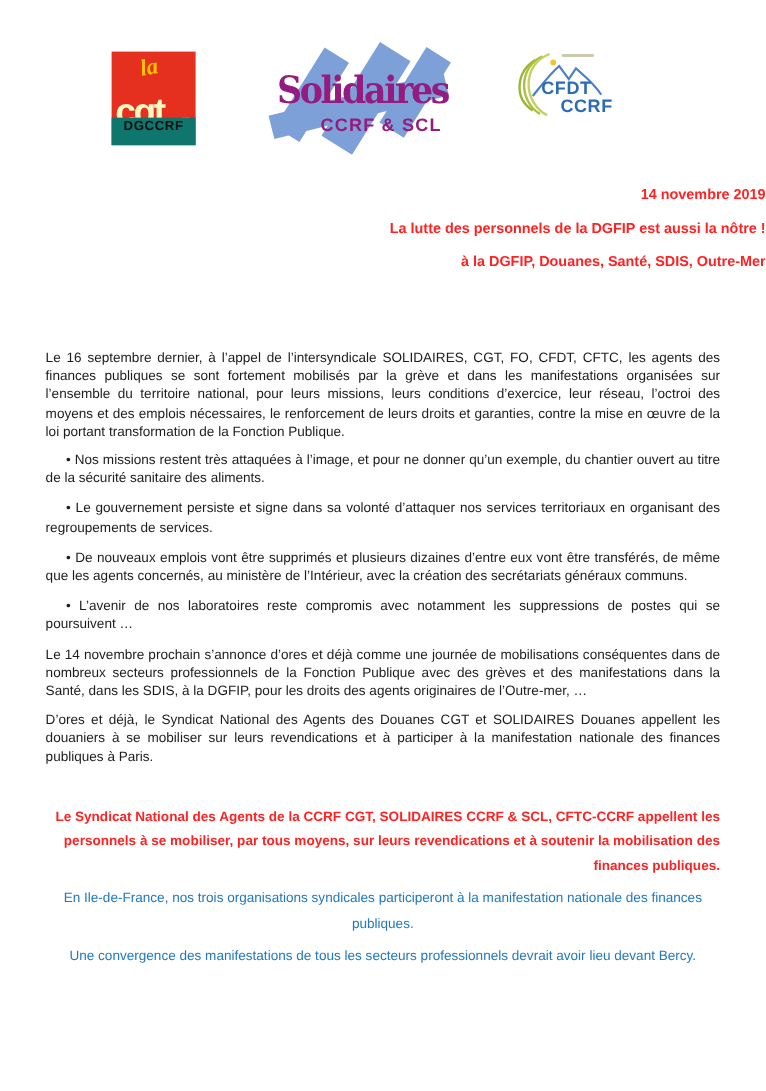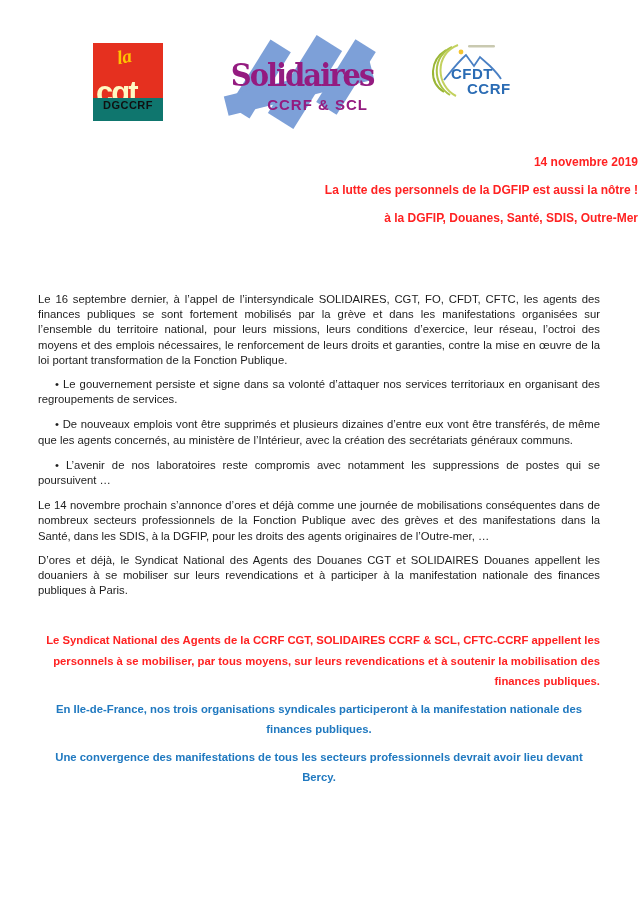--- a/index.html
+++ b/index.html
@@ -30,21 +30,21 @@
   
   .headings { position: absolute; top: 148px; left: 0; width: 100%; text-align: right; color: #ff2222; font-weight: bold; font-size: 12px; }
   .headings div { height: 28px; line-height: 28px; }
 
   
   .content { position: absolute; top: 263px; left: 38px; width: 562px; color: #1c1c1c; font-size: 11.3px; line-height: 15.2px; text-align: justify; margin-top: 29px; }
   .content p { margin: 0 0 9px 0; }
   .content p.bullet { text-indent: 17px; margin-bottom: 10px; }
 
   .footer-red { margin-top: 32px !important; text-align: right; color: #ff2222; font-weight: bold; line-height: 20.5px; margin-bottom: 7px !important; }
-  .footer-blue { text-align: center; color: #2079c0; font-weight: bold; line-height: 20.5px; margin-bottom: 7px !important; }
+  .footer-blue { text-align: center; color: #2079c0; font-weight: normal; line-height: 20.5px; margin-bottom: 7px !important; }
 </style>
 </head>
 <body>
 
 <div class="page">
 
   <div class="logo-cgt">
     <div class="cgt-la">la</div>
     <div class="cgt-name">cgt</div>
     <div class="cgt-dot"></div>
@@ -75,20 +75,21 @@
 
   <div class="headings">
     <div>14 novembre 2019</div>
     <div>La lutte des personnels de la DGFIP est aussi la nôtre !</div>
     <div>à la DGFIP, Douanes, Santé, SDIS, Outre-Mer</div>
   </div>
 
   <div class="content">
     <p>Le 16 septembre dernier, à l’appel de l’intersyndicale SOLIDAIRES, CGT, FO, CFDT, CFTC, les agents des finances publiques se sont fortement mobilisés par la grève et dans les manifestations organisées sur l’ensemble du territoire national, pour leurs missions, leurs conditions d’exercice, leur réseau, l’octroi des moyens et des emplois nécessaires, le renforcement de leurs droits et garanties, contre la mise en œuvre de la loi portant transformation de la Fonction Publique.</p>
 
+    <p class="bullet">• Nos missions restent très attaquées à l’image, et pour ne donner qu’un exemple, du chantier ouvert au titre de la sécurité sanitaire des aliments.</p>
     <p class="bullet">• Le gouvernement persiste et signe dans sa volonté d’attaquer nos services territoriaux en organisant des regroupements de services.</p>
     <p class="bullet">• De nouveaux emplois vont être supprimés et plusieurs dizaines d’entre eux vont être transférés, de même que les agents concernés, au ministère de l’Intérieur, avec la création des secrétariats généraux communs.</p>
     <p class="bullet">• L’avenir de nos laboratoires reste compromis avec notamment les suppressions de postes qui se poursuivent …</p>
 
     <p>Le 14 novembre prochain s’annonce d’ores et déjà comme une journée de mobilisations conséquentes dans de nombreux secteurs professionnels de la Fonction Publique avec des grèves et des manifestations dans la Santé, dans les SDIS, à la DGFIP, pour les droits des agents originaires de l’Outre-mer, …</p>
     <p>D’ores et déjà, le Syndicat National des Agents des Douanes CGT et SOLIDAIRES Douanes appellent les douaniers à se mobiliser sur leurs revendications et à participer à la manifestation nationale des finances publiques à Paris.</p>
 
     <p class="footer-red">Le Syndicat National des Agents de la CCRF CGT, SOLIDAIRES CCRF &amp; SCL, CFTC-CCRF appellent les personnels à se mobiliser, par tous moyens, sur leurs revendications et à soutenir la mobilisation des finances publiques.</p>
     <p class="footer-blue">En Ile-de-France, nos trois organisations syndicales participeront à la manifestation nationale des finances publiques.</p>
     <p class="footer-blue">Une convergence des manifestations de tous les secteurs professionnels devrait avoir lieu devant Bercy.</p>

